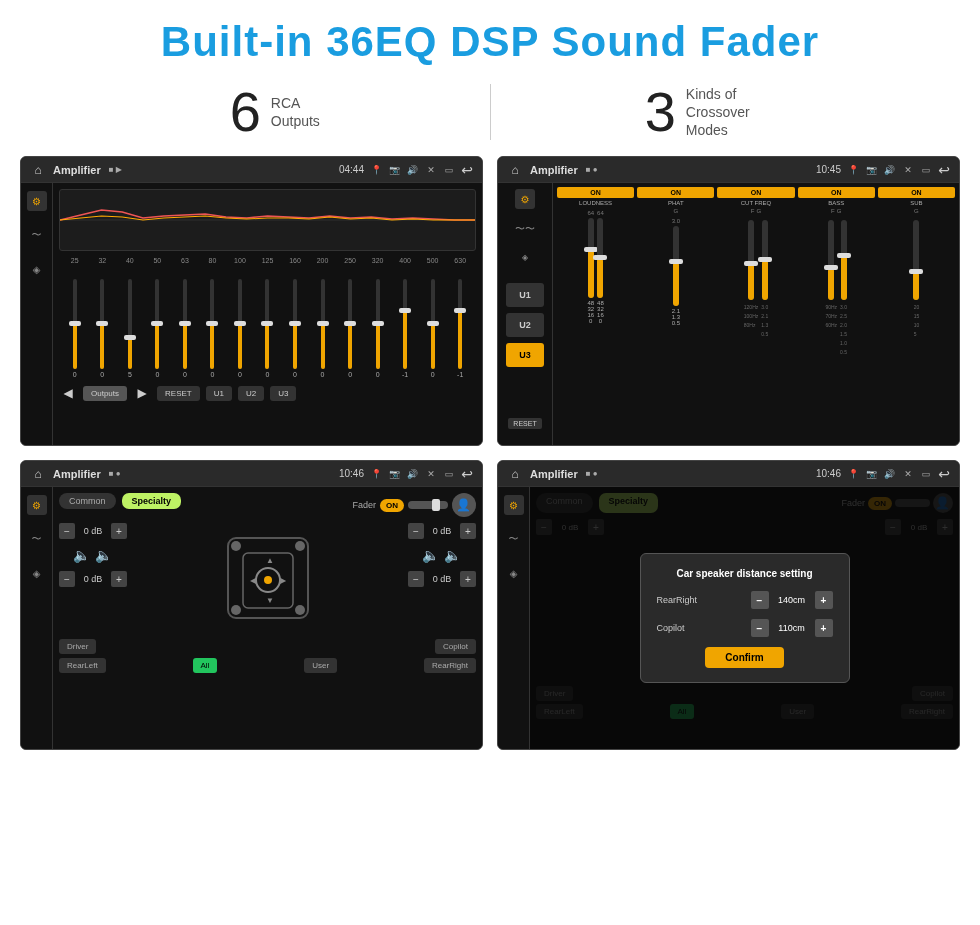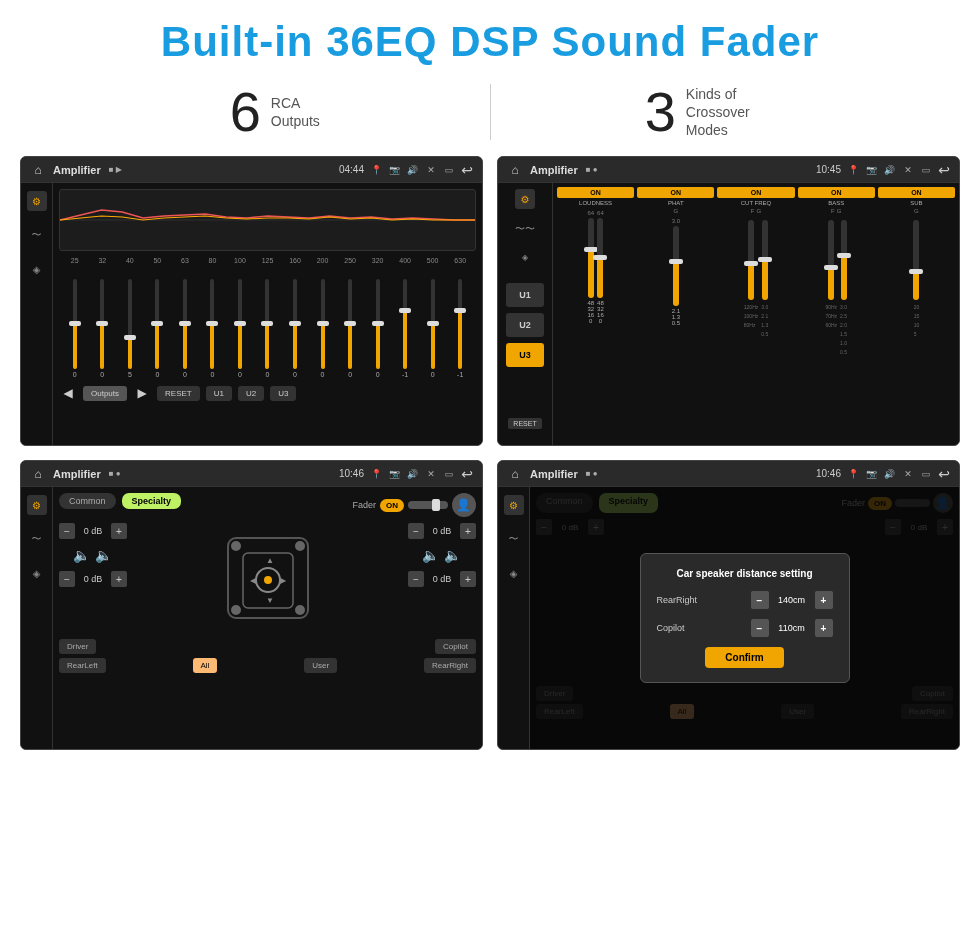--- a/index.html
+++ b/index.html
@@ -454,21 +454,21 @@
       margin-top: 6px;
     }
     .fader-bottom-btn {
       background: #333;
       color: #aaa;
       font-size: 8px;
       padding: 3px 8px;
       border-radius: 3px;
     }
     .fader-bottom-btn.active {
-      background: #fdba74;
+      background: #22c55e;
       color: #000;
     }
 
     
     .dialog-screen .screen-main {
       background: #111;
     }
     .dialog-overlay {
       position: absolute;
       top: 0; left: 0; right: 0; bottom: 0;

